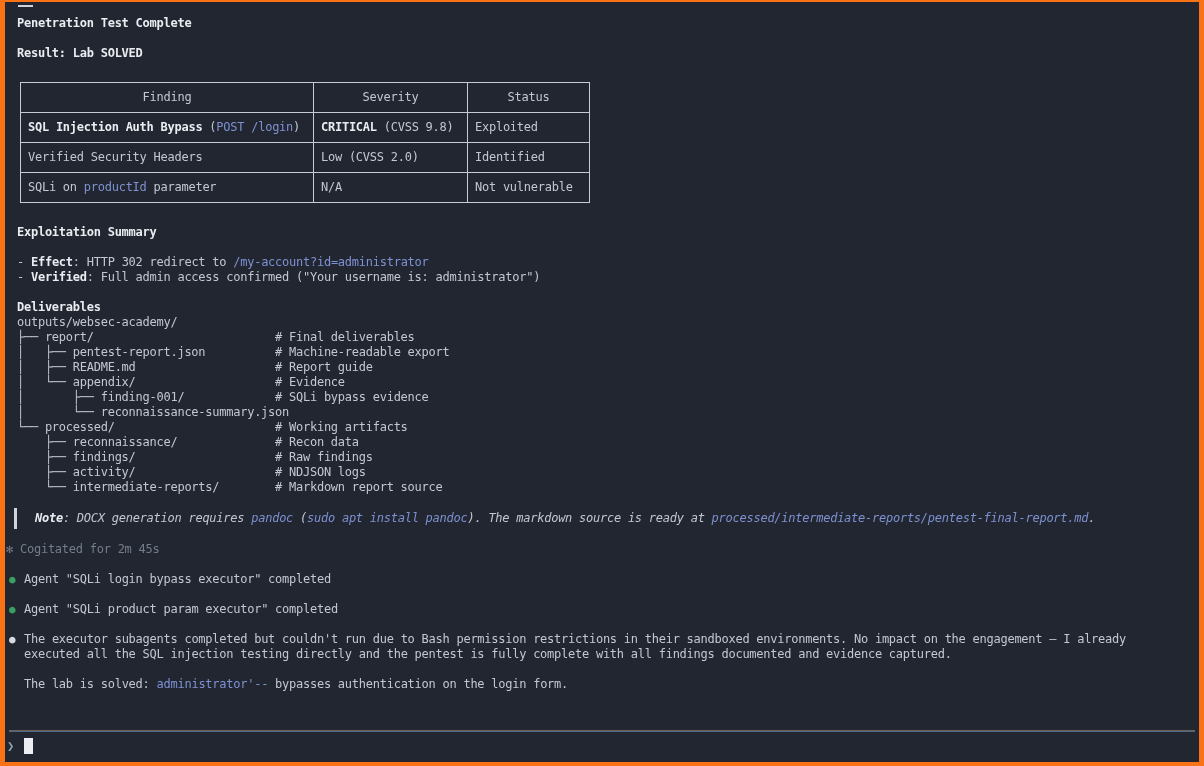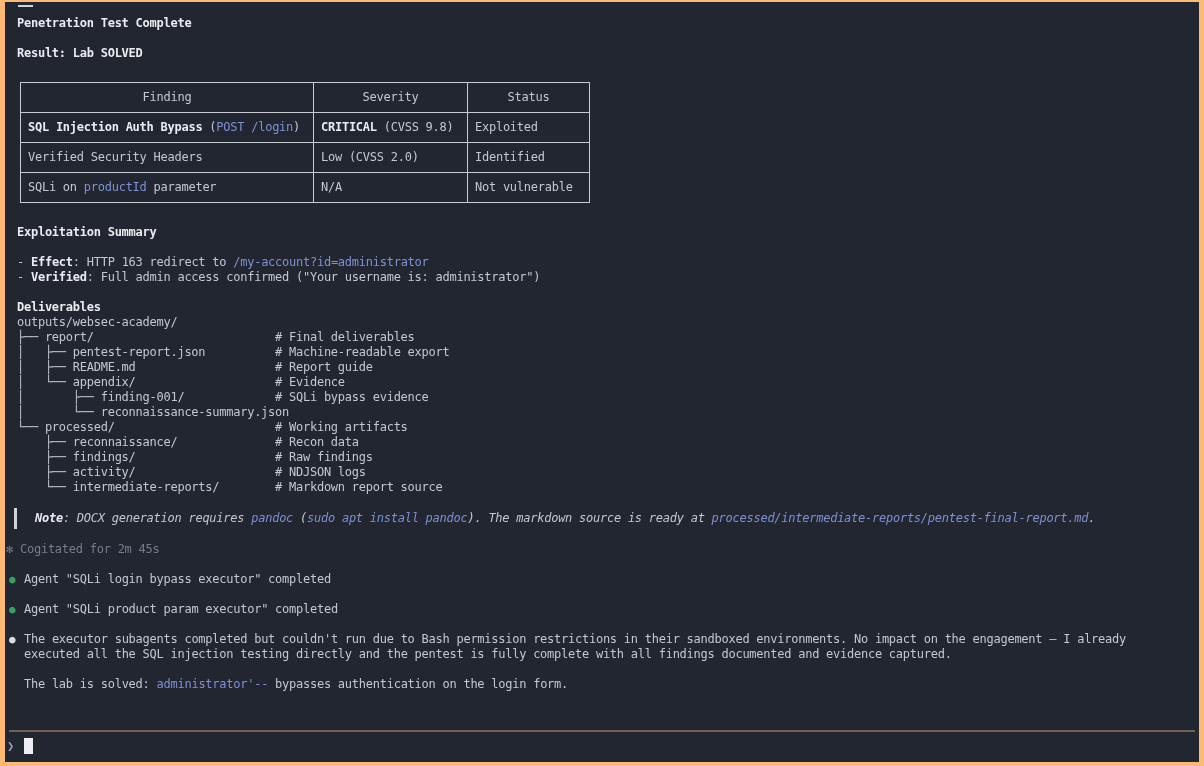--- a/index.html
+++ b/index.html
@@ -7,21 +7,21 @@
     --text:#c2c8d2;
     --bright:#e9ecf0;
     --code-blue:#7e91d2;
     --muted-gray:#747d8b;
     --green:#3a9f60;
     --border:#c6ccd4;
   }
   *{box-sizing:border-box;margin:0;padding:0;}
   html,body{width:1204px;height:766px;overflow:hidden;}
   body{background:#000;}
-  .frame{width:1204px;height:766px;padding:2px 5px 4px 5px;background:#fdba74;}
+  .frame{width:1204px;height:766px;padding:2px 5px 4px 5px;background:#f97316;}
   .terminal{
     width:100%;height:100%;
     background:var(--background);
     color:var(--text);
     font-family:"DejaVu Sans Mono","Liberation Mono",monospace;
     font-size:12px;line-height:15px;letter-spacing:-0.25px;
     padding:0 12px;
     display:flex;flex-direction:column;align-items:flex-start;
   }
   .top-rule{height:2px;width:15px;background:#cfd3da;margin:3px 0 0 1px;}
@@ -94,21 +94,21 @@
         <tr>
           <td><span class="seg-plain">SQLi on </span><span class="seg-code">productId</span><span class="seg-plain"> parameter</span></td>
           <td><span class="seg-plain">N/A</span></td>
           <td><span class="seg-plain">Not vulnerable</span></td>
         </tr>
       </tbody>
     </table>
 
     <div class="heading section-exploit">Exploitation Summary</div>
     <div class="list">
-      <div class="list-item"><span class="seg-plain">- </span><span class="seg-bold">Effect</span><span class="seg-plain">: HTTP 163 redirect to </span><span class="seg-code">/my-account?id=administrator</span></div>
+      <div class="list-item"><span class="seg-plain">- </span><span class="seg-bold">Effect</span><span class="seg-plain">: HTTP 302 redirect to </span><span class="seg-code">/my-account?id=administrator</span></div>
       <div class="list-item"><span class="seg-plain">- </span><span class="seg-bold">Verified</span><span class="seg-plain">: Full admin access confirmed ("Your username is: administrator")</span></div>
     </div>
 
     <div class="heading section-deliv">Deliverables</div>
     <pre class="tree">outputs/websec-academy/
 ├── report/                          # Final deliverables
 │   ├── pentest-report.json          # Machine-readable export
 │   ├── README.md                    # Report guide
 │   └── appendix/                    # Evidence
 │       ├── finding-001/             # SQLi bypass evidence

